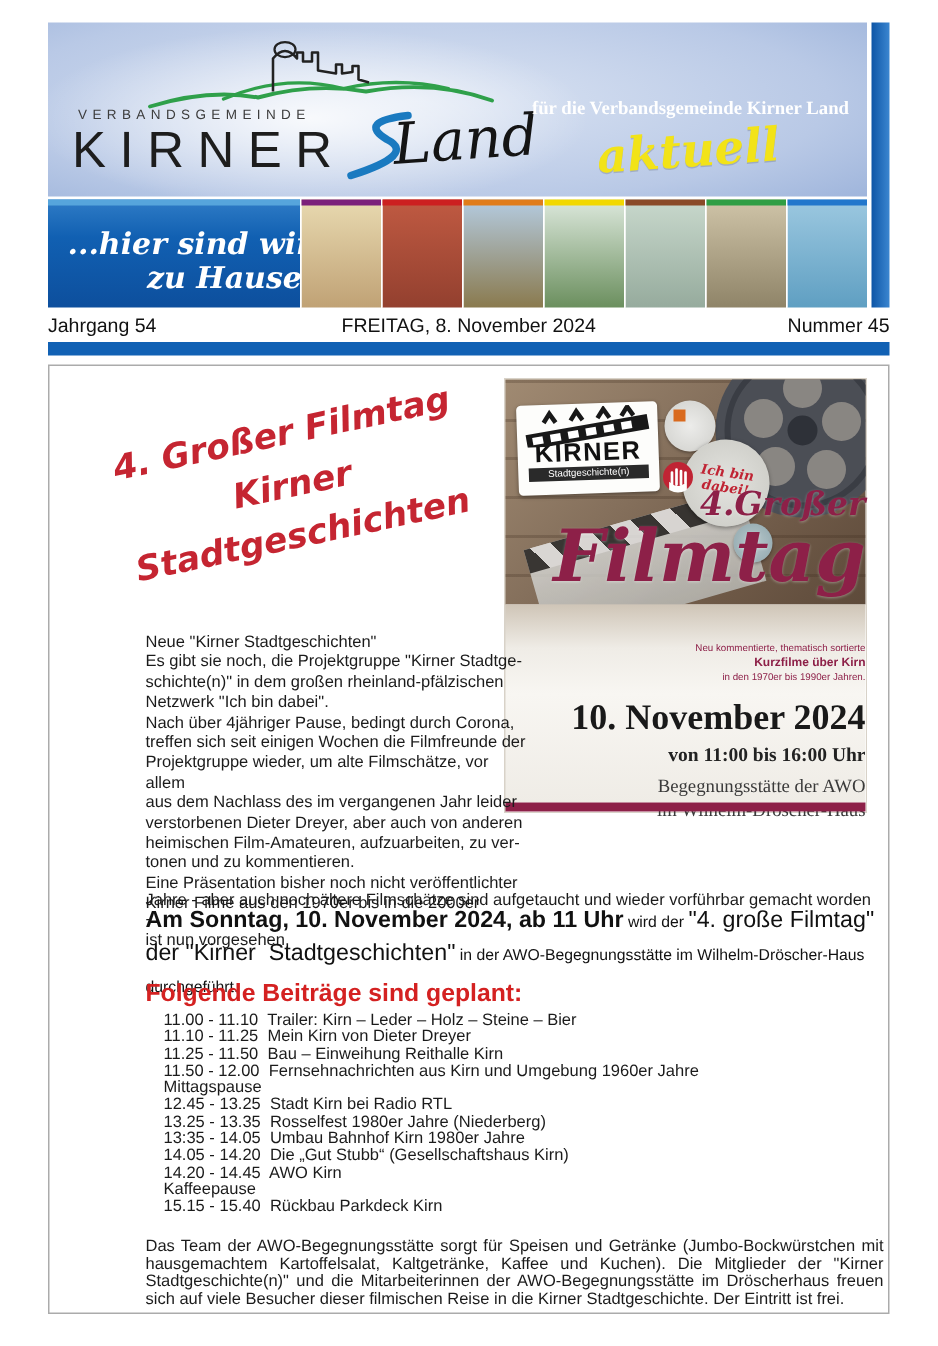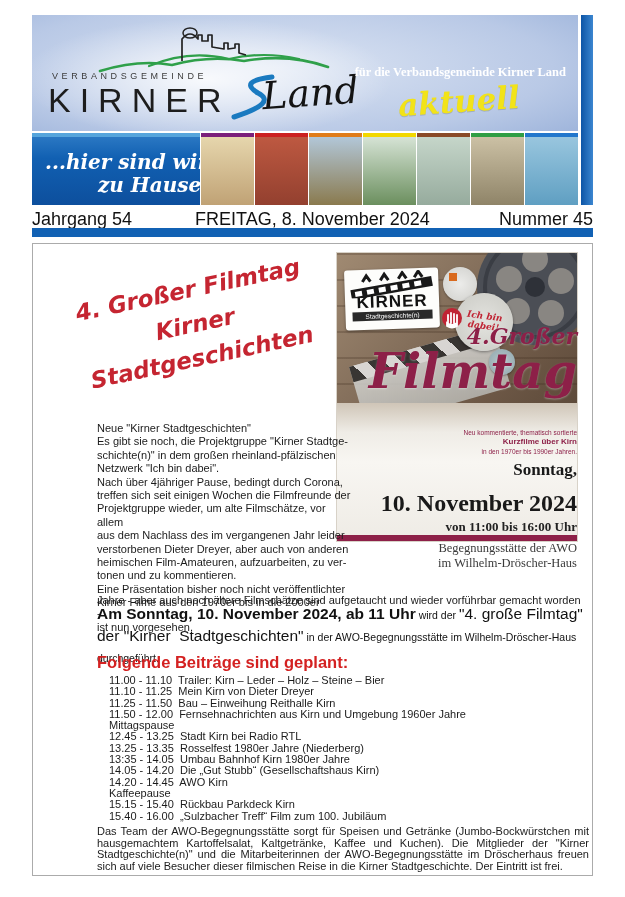--- a/index.html
+++ b/index.html
@@ -32,21 +32,21 @@
   .tagline-box { position:absolute; left:0; top:0; width:168px; height:72px;
     background:linear-gradient(180deg,#2f7cc6 0%,#1160b2 35%,#0d4f9d 100%); }
   .tagline-box::before { content:""; position:absolute; left:0; top:0; right:0; height:4px; background:#56a5dc; }
   .tagline1 { position:absolute; left:13px; top:17px; font-family:"DejaVu Serif", serif; font-style:italic; font-weight:bold; font-size:20px; color:#fff; white-space:nowrap; }
   .tagline2 { position:absolute; left:66px; top:40px; font-family:"DejaVu Serif", serif; font-style:italic; font-weight:bold; font-size:20px; color:#fff; white-space:nowrap; }
   .photos { position:absolute; left:168px; top:0; width:378px; height:72px; display:flex; }
   .photo { position:relative; width:54px; height:72px; background:linear-gradient(180deg, var(--top), var(--bottom)); border-left:1px solid #fff; }
   .photo::before { content:""; position:absolute; left:0; top:0; right:0; height:4px; background:var(--stripe); }
 
   
-  .meta-row { position:absolute; left:32px; top:209px; width:561px; height:16px; font-size:18px; color:#111; }
+  .meta-row { position:absolute; left:32px; top:209px; width:561px; height:16px; font-size:13px; color:#111; }
   .meta-left { position:absolute; left:0; top:0; }
   .meta-center { position:absolute; left:0; right:0; text-align:center; }
   .meta-right { position:absolute; right:0; top:0; }
   .blue-rule { position:absolute; left:32px; top:228px; width:561px; height:9px; background:#1161b4; }
 
   
   .content-box { position:absolute; left:32px; top:243px; width:561px; height:633px; border:1px solid #ababab; background:#fff; }
 
   .rotated-title { position:absolute; left:12px; top:28px; width:300px; transform:rotate(-12deg);
     color:#c52531; font-family:"DejaVu Sans", sans-serif; font-style:italic; font-weight:bold;
@@ -192,21 +192,20 @@
         </svg>
       </div>
       <div class="poster-title">
         <div class="pt1">4.Großer</div>
         <div class="pt2">Filmtag</div>
       </div>
       <div class="poster-light">
         <div class="psub1">Neu kommentierte, thematisch sortierte</div>
         <div class="psub2">Kurzfilme über Kirn</div>
         <div class="psub3">in den 1970er bis 1990er Jahren.</div>
-        <div class="pday">Sonntag,</div>
         <div class="pdate">10. November 2024</div>
         <div class="ptime">von 11:00 bis 16:00 Uhr</div>
         <div class="pvenue">
           <div>Begegnungsstätte der AWO</div>
           <div>im Wilhelm-Dröscher-Haus</div>
         </div>
       </div>
       <div class="poster-strip"></div>
     </div>
 
@@ -237,19 +236,18 @@
         <div>11.25 - 11.50  Bau – Einweihung Reithalle Kirn</div>
         <div>11.50 - 12.00  Fernsehnachrichten aus Kirn und Umgebung 1960er Jahre</div>
         <div>Mittagspause</div>
         <div>12.45 - 13.25  Stadt Kirn bei Radio RTL</div>
         <div>13.25 - 13.35  Rosselfest 1980er Jahre (Niederberg)</div>
         <div>13:35 - 14.05  Umbau Bahnhof Kirn 1980er Jahre</div>
         <div>14.05 - 14.20  Die „Gut Stubb“ (Gesellschaftshaus Kirn)</div>
         <div>14.20 - 14.45  AWO Kirn</div>
         <div>Kaffeepause</div>
         <div>15.15 - 15.40  Rückbau Parkdeck Kirn</div>
-        <div>15.40 - 16.00  „Sulzbacher Treff“ Film zum 100. Jubiläum</div>
       </div>
 
     <div class="closing">Das Team der AWO-Begegnungsstätte sorgt für Speisen und Getränke (Jumbo-Bockwürstchen mit hausgemachtem Kartoffelsalat, Kaltgetränke, Kaffee und Kuchen). Die Mitglieder der "Kirner Stadtgeschichte(n)" und die Mitarbeiterinnen der AWO-Begegnungsstätte im Dröscherhaus freuen sich auf viele Besucher dieser filmischen Reise in die Kirner Stadtgeschichte. Der Eintritt ist frei.</div>
   </div>
 
 </div>
 
 </body></html>

